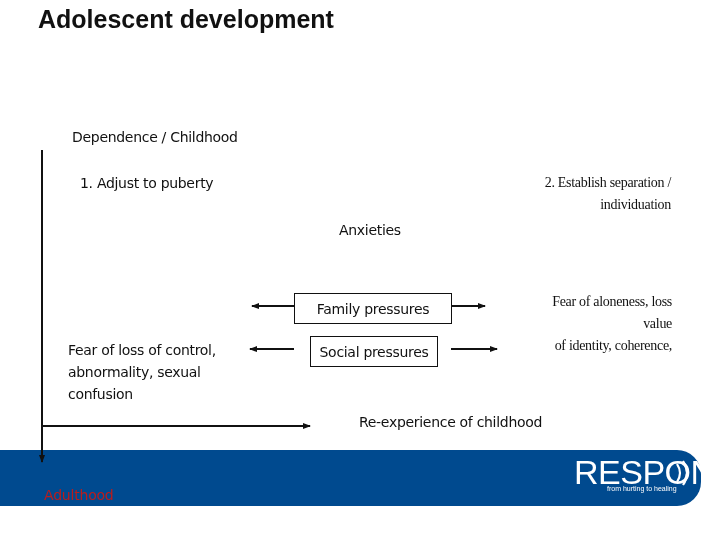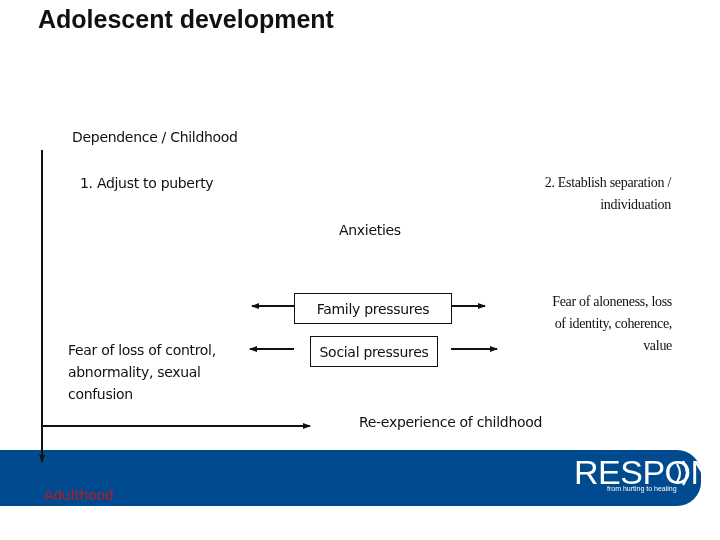--- a/index.html
+++ b/index.html
@@ -67,22 +67,22 @@
 </div>
 
 <div class="lbl" style="left:68px; top:291px;margin-top:48px;">
   <div>Fear of loss of control,</div>
   <div>abnormality, sexual</div>
   <div>confusion</div>
 </div>
 
 <div class="lbl right" style="right:48px; top:291px;">
   <div>Fear of aloneness, loss</div>
+  <div>value</div>
   <div>of identity, coherence,</div>
-  <div>value</div>
 </div>
 
 <div class="lbl" style="left:327px; top:411px;margin-left:32px;">Re-experience of childhood</div>
 
 <div class="adult">Adulthood</div>
 
 <div class="logo">
   <div class="logo-word">RESPOND</div>
   <svg style="position:absolute; left:100px; top:4px;" width="20" height="26">
     <path d="M3,4 Q9,13 3,22" stroke="#fff" stroke-width="2.2" fill="none"></path>

